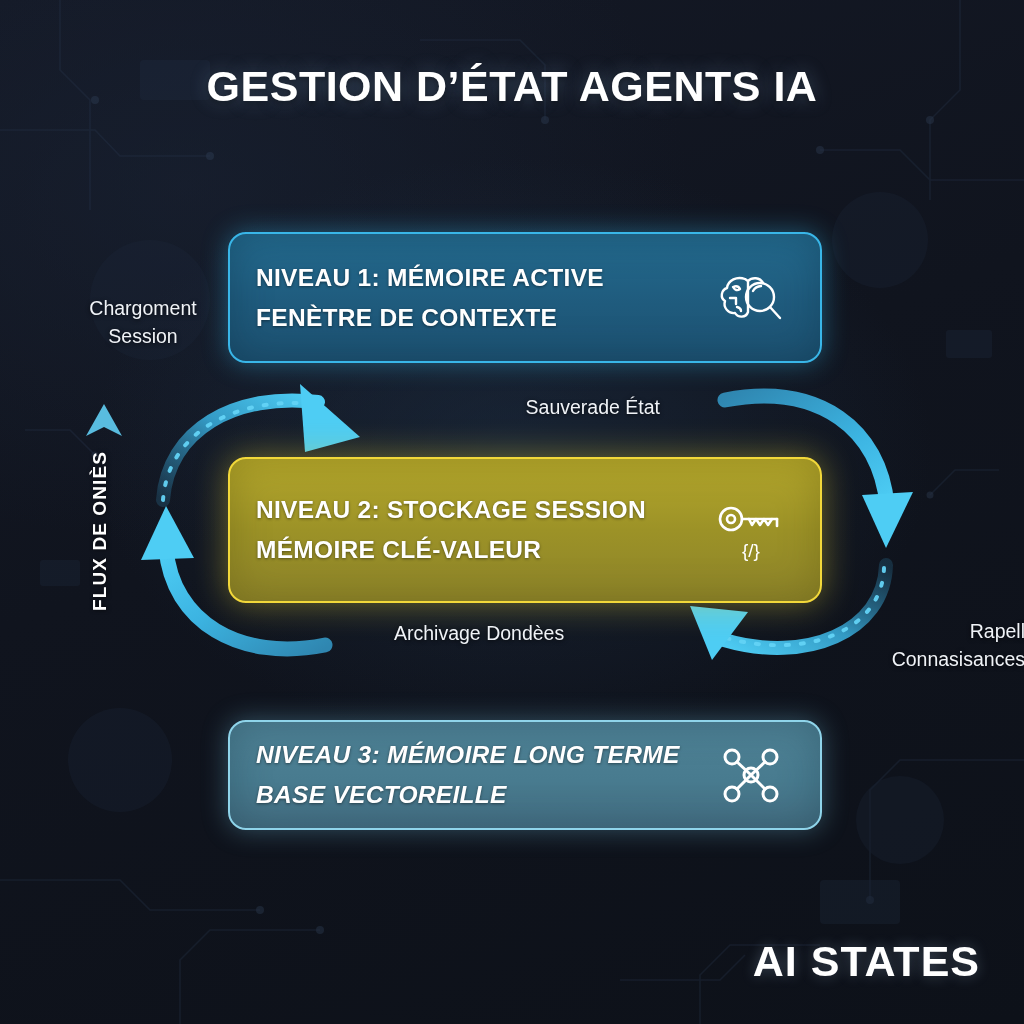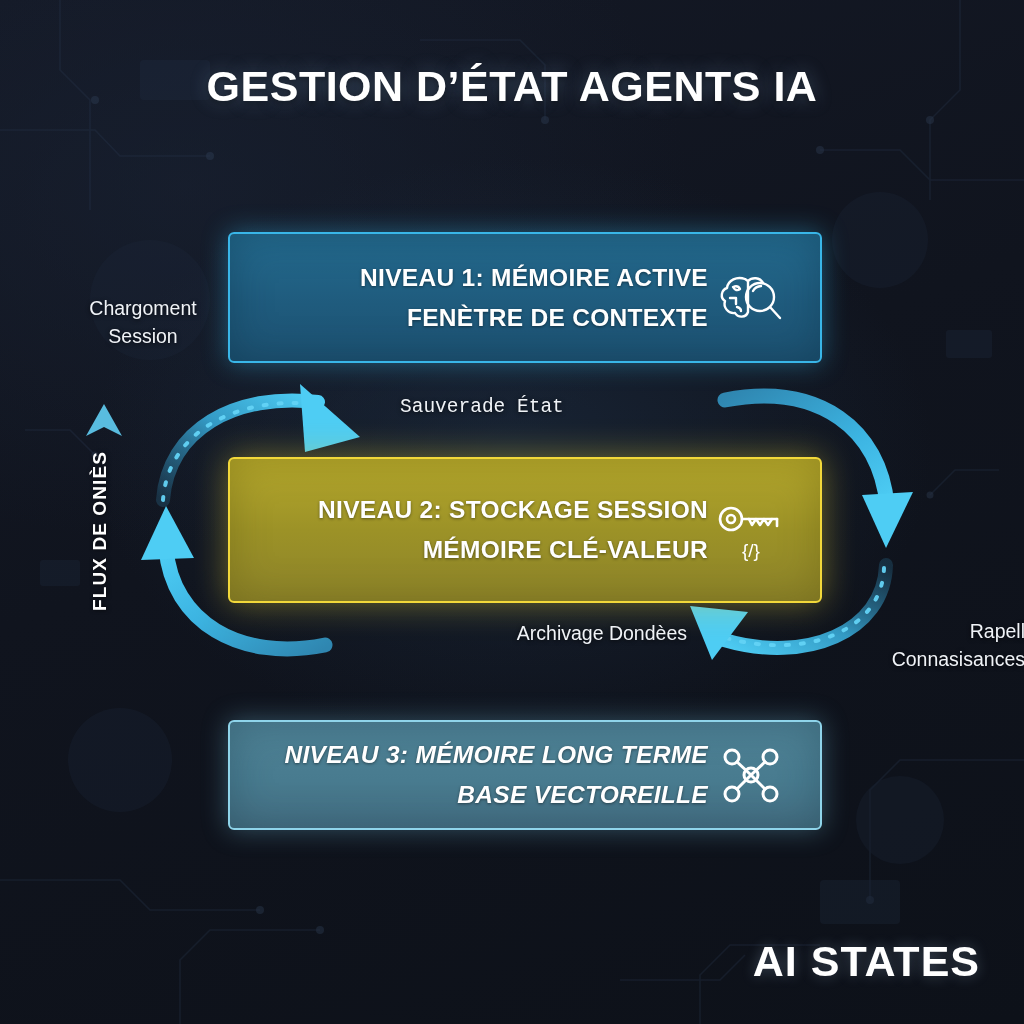--- a/index.html
+++ b/index.html
@@ -26,24 +26,23 @@
     position:absolute; top:62px; left:0; width:1024px;
     text-align:center;
     font-size:43px; font-weight:bold; letter-spacing:.5px;
     color:#ffffff;
     text-shadow:0 0 18px rgba(150,190,230,.35), 0 2px 6px rgba(0,0,0,.6);
   }
 
   
   .tier {
     position:absolute; left:228px; width:594px;
-    border-radius:6px;
+    border-radius:18px;
     display:flex; align-items:center;
     padding:0 26px 0 26px;
-    text-align:right;
   }
   .tier .txt { flex:1; }
   .tier .line {
     color:#fff; font-weight:bold; font-size:24.5px;
     letter-spacing:.3px; line-height:1.62;
     text-shadow:0 1px 3px rgba(0,0,0,.45);
   }
   .tier .ico { width:86px; display:flex; justify-content:center; align-items:center; }
 
   #tier1 {
@@ -66,22 +65,22 @@
     font-style:italic;
   }
 
   
   .flabel {
     position:absolute; color:#f0f3f7;
     font-size:19.5px; line-height:1.42;
     text-shadow:0 1px 4px rgba(0,0,0,.7);
   }
   #lbl-chargement { left:55px; top:295px; width:176px; text-align:center; }
-  #lbl-sauverade  { left:400px; top:394px; width:260px; text-align:left;font-family:Liberation Mono, monospace; }
-  #lbl-archivage  { left:417px; top:620px; width:270px; text-align:right; }
+  #lbl-sauverade  { left:400px; top:394px; width:260px; text-align:right; }
+  #lbl-archivage  { left:394px; top:620px; width:270px; text-align:left; }
   #lbl-rapell     { left:845px; top:618px; width:180px; text-align:right; }
 
   
   #flux-wrap { position:absolute; left:58px; top:395px; width:70px; height:290px; }
   #flux-text {
     position:absolute; left:-78px; top:125px;
     width:240px; text-align:center;
     transform:rotate(-90deg);
     color:#ffffff; font-size:19px; font-weight:bold; letter-spacing:1.1px;
     text-shadow:0 1px 4px rgba(0,0,0,.7);

